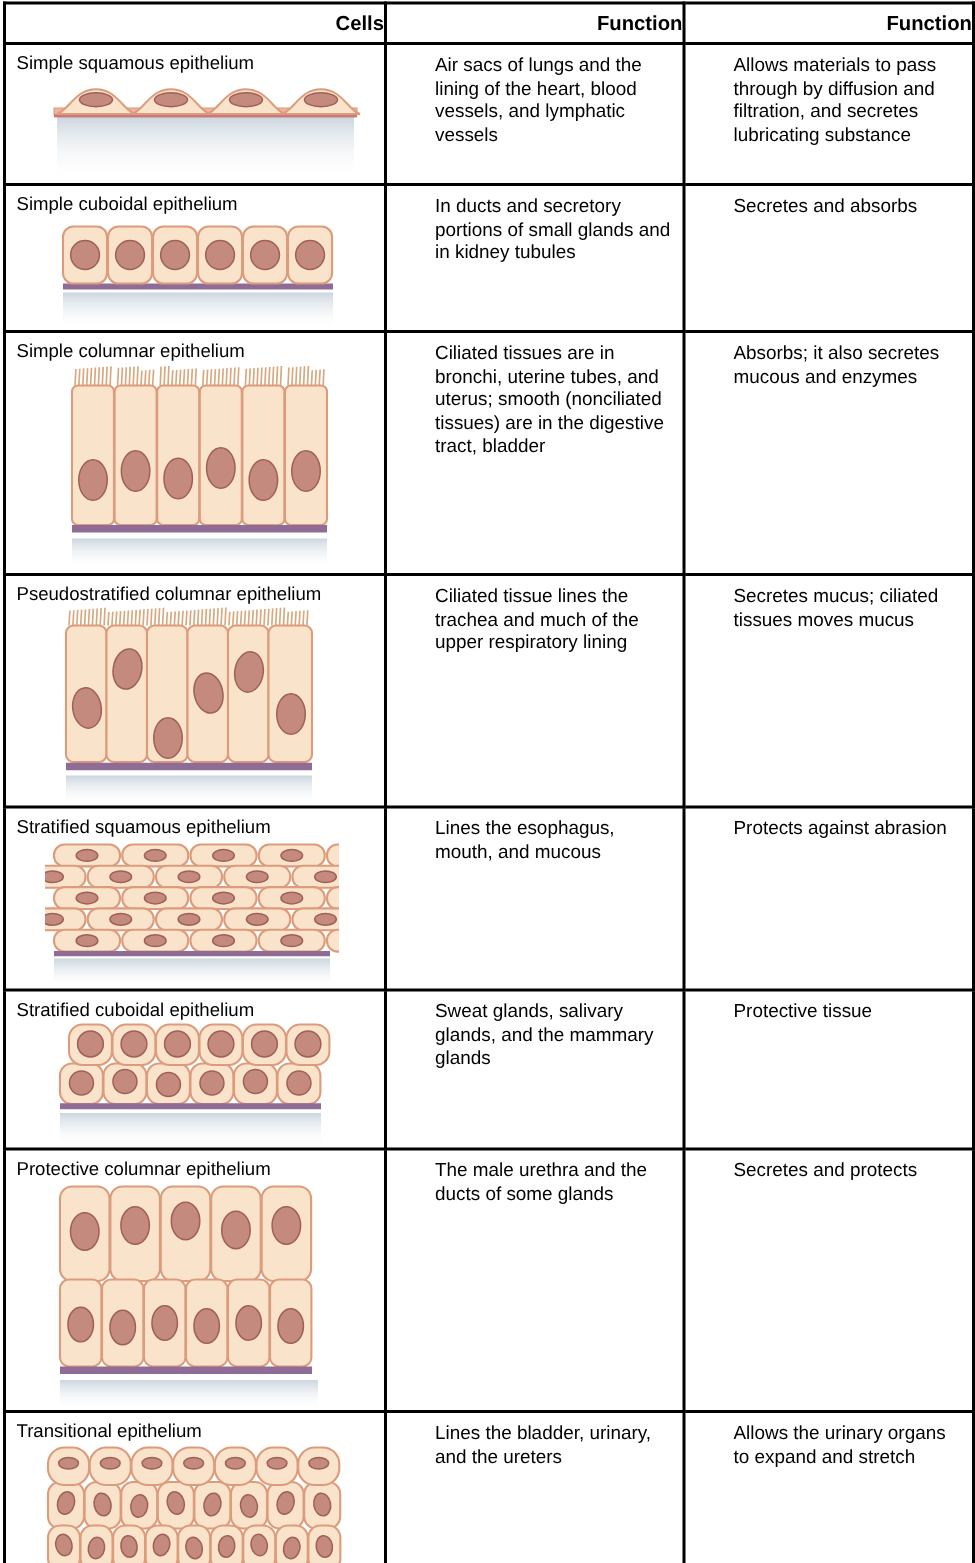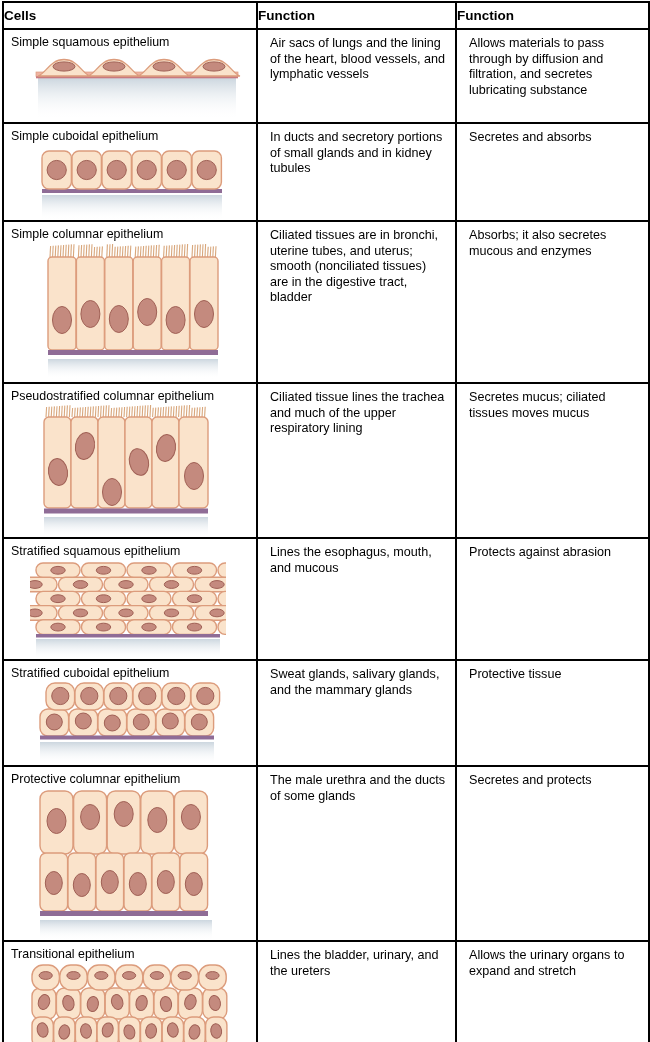--- a/index.html
+++ b/index.html
@@ -1,20 +1,20 @@
 <!DOCTYPE html>
 <html><head>
 <meta charset="utf-8">
 <style>
   html,body{margin:0;padding:0;background:#ffffff;}
   body{width:650px;height:1042px;font-family:"Liberation Sans",sans-serif;color:#000;}
   table{border-collapse:collapse;table-layout:fixed;width:646px;margin:1px 0 0 2px;}
   th,td{border:2px solid #000;vertical-align:top;padding:0;overflow:hidden;}
-  th{height:25px;vertical-align:middle;text-align:left;font-size:13.5px;font-weight:bold;}
-  .txt{padding:6px 8px 0 12px;font-size:12.6px;line-height:1.24;}
+  th{height:25px;vertical-align:middle;text-align:right;font-size:13.5px;font-weight:bold;}
+  .txt{padding:6px 8px 0 12px;font-size:12.6px;line-height:1.24;margin-left:20px;}
   .tname{padding:5px 4px 1px 7px;font-weight:normal;font-size:12.4px;white-space:nowrap;}
   .illus{display:block;}
   
   tr.r0 td{height:88px}
   tr.r1 td{height:89px}
   tr.r2 td{height:160px}
   tr.r3 td{height:150px}
   tr.r4 td{height:115px}
   tr.r5 td{height:102px}
   tr.r6 td{height:168px}

